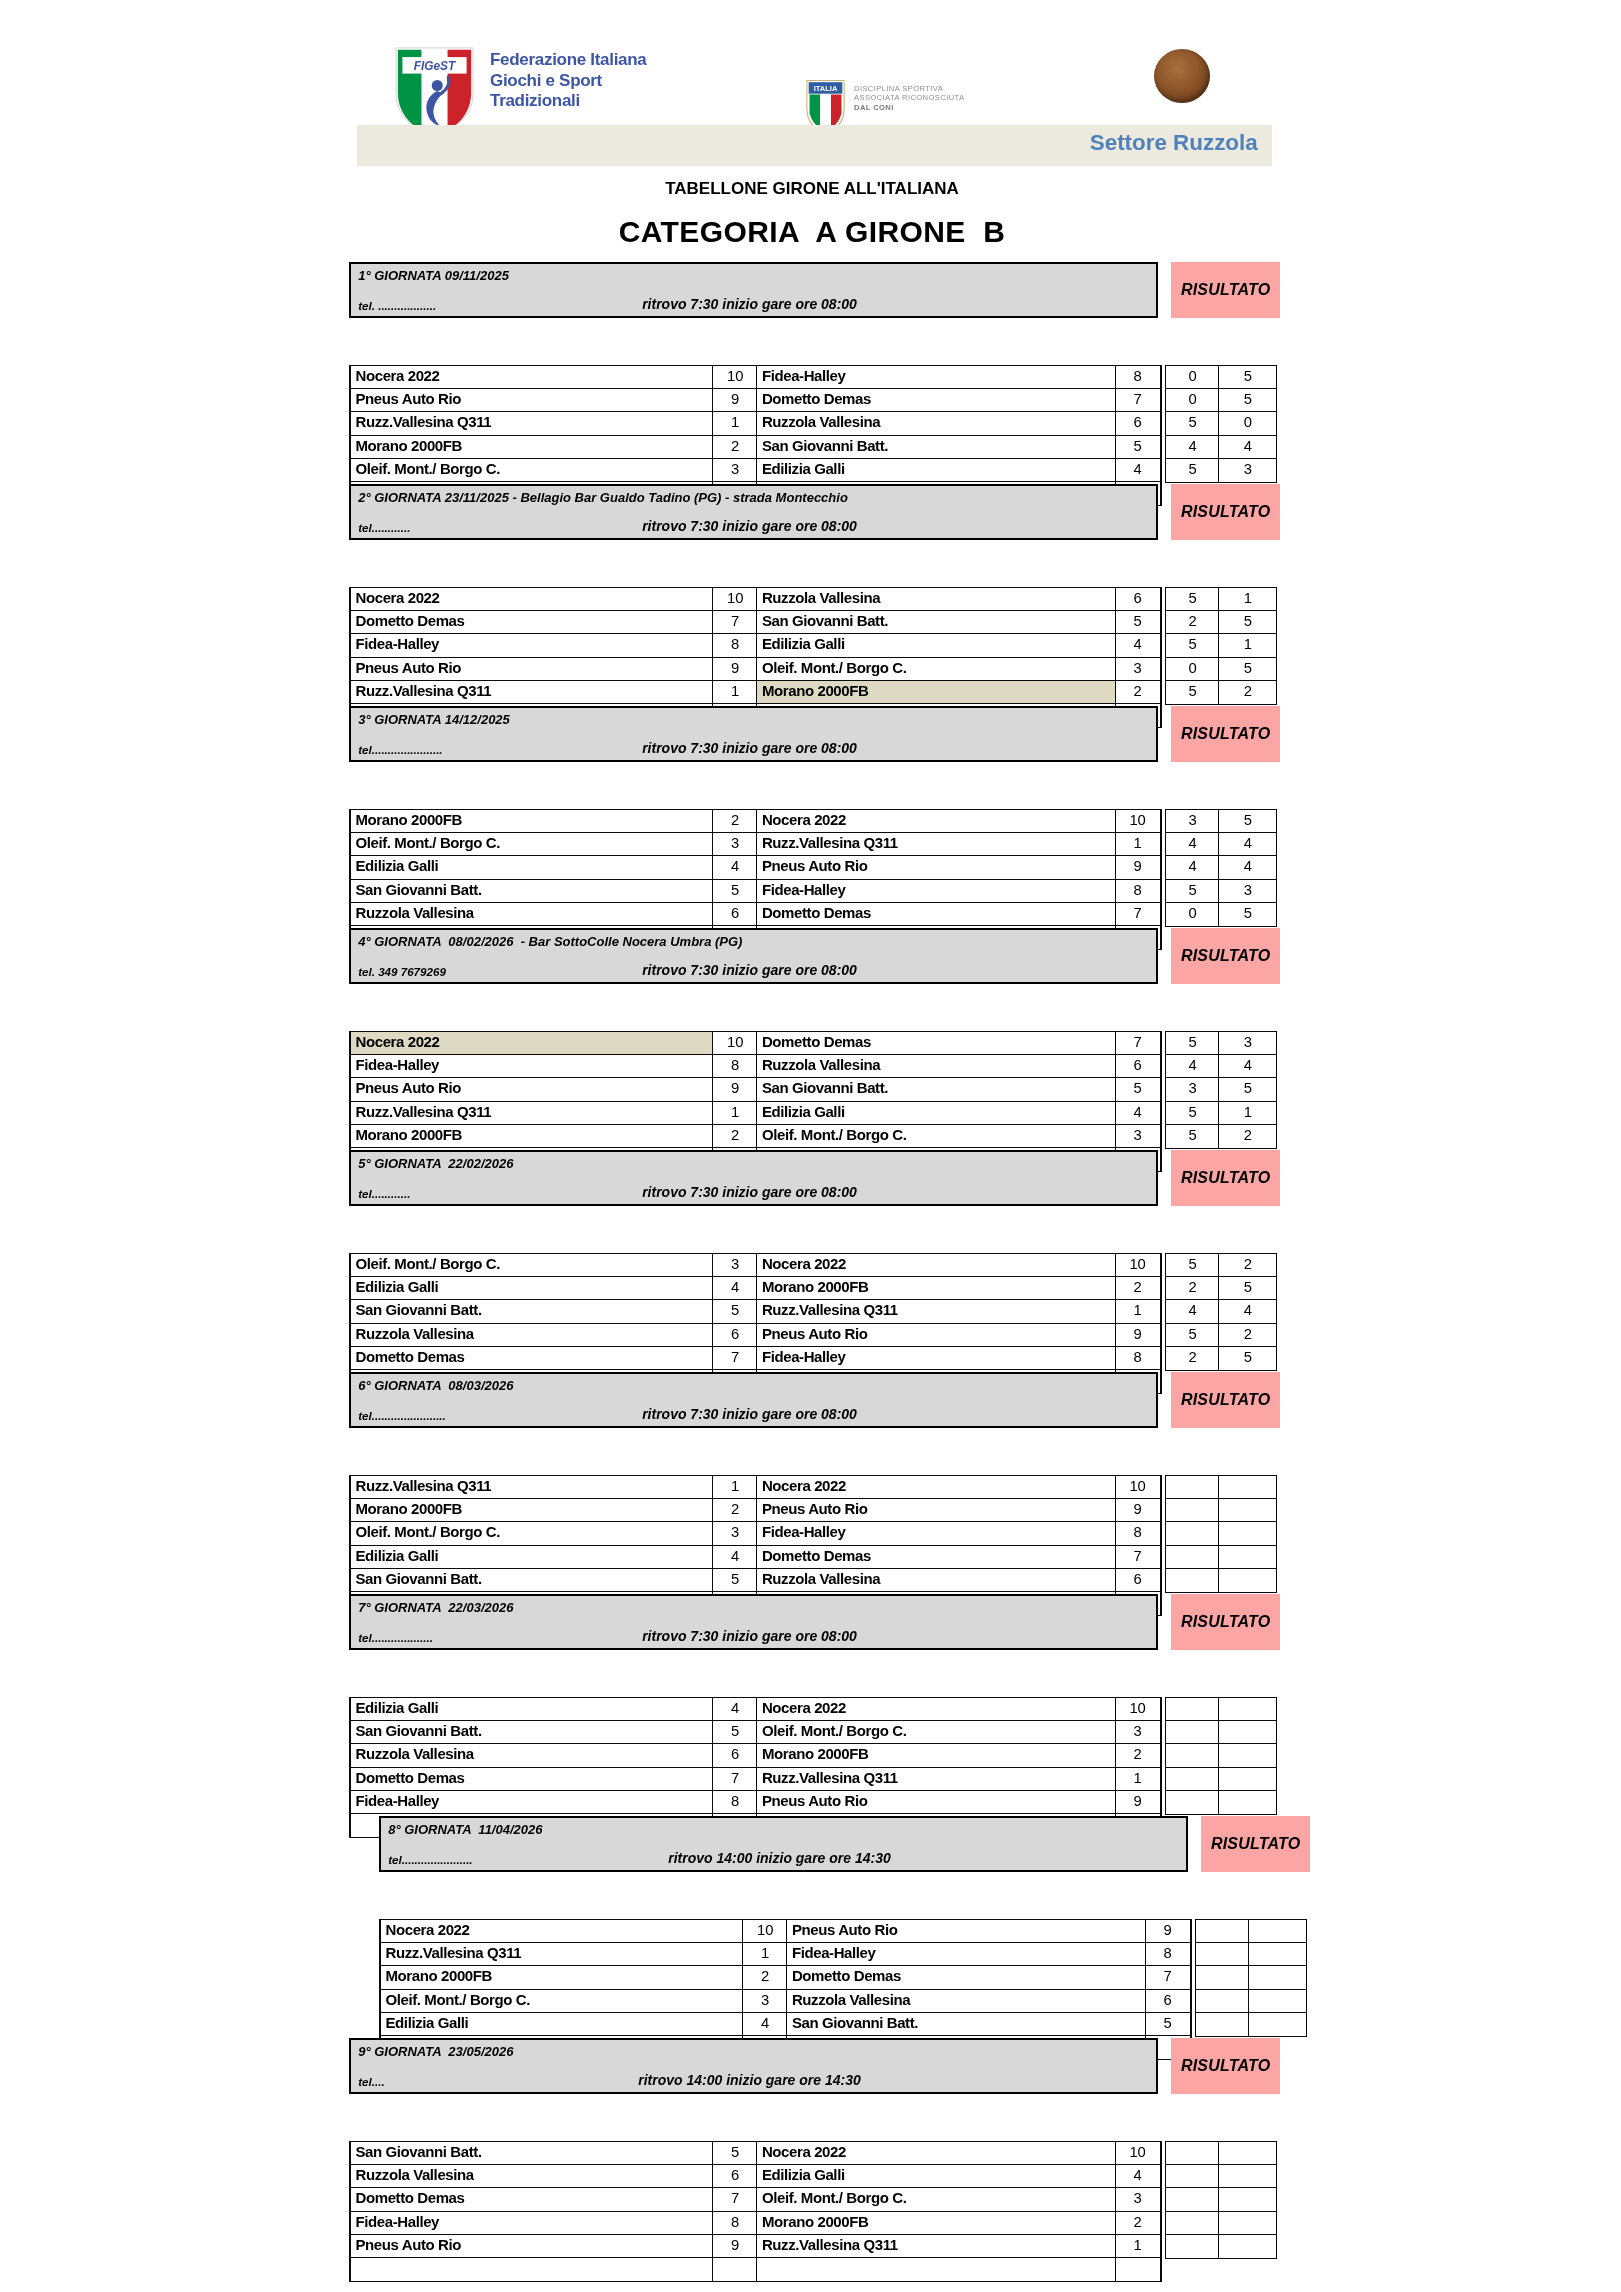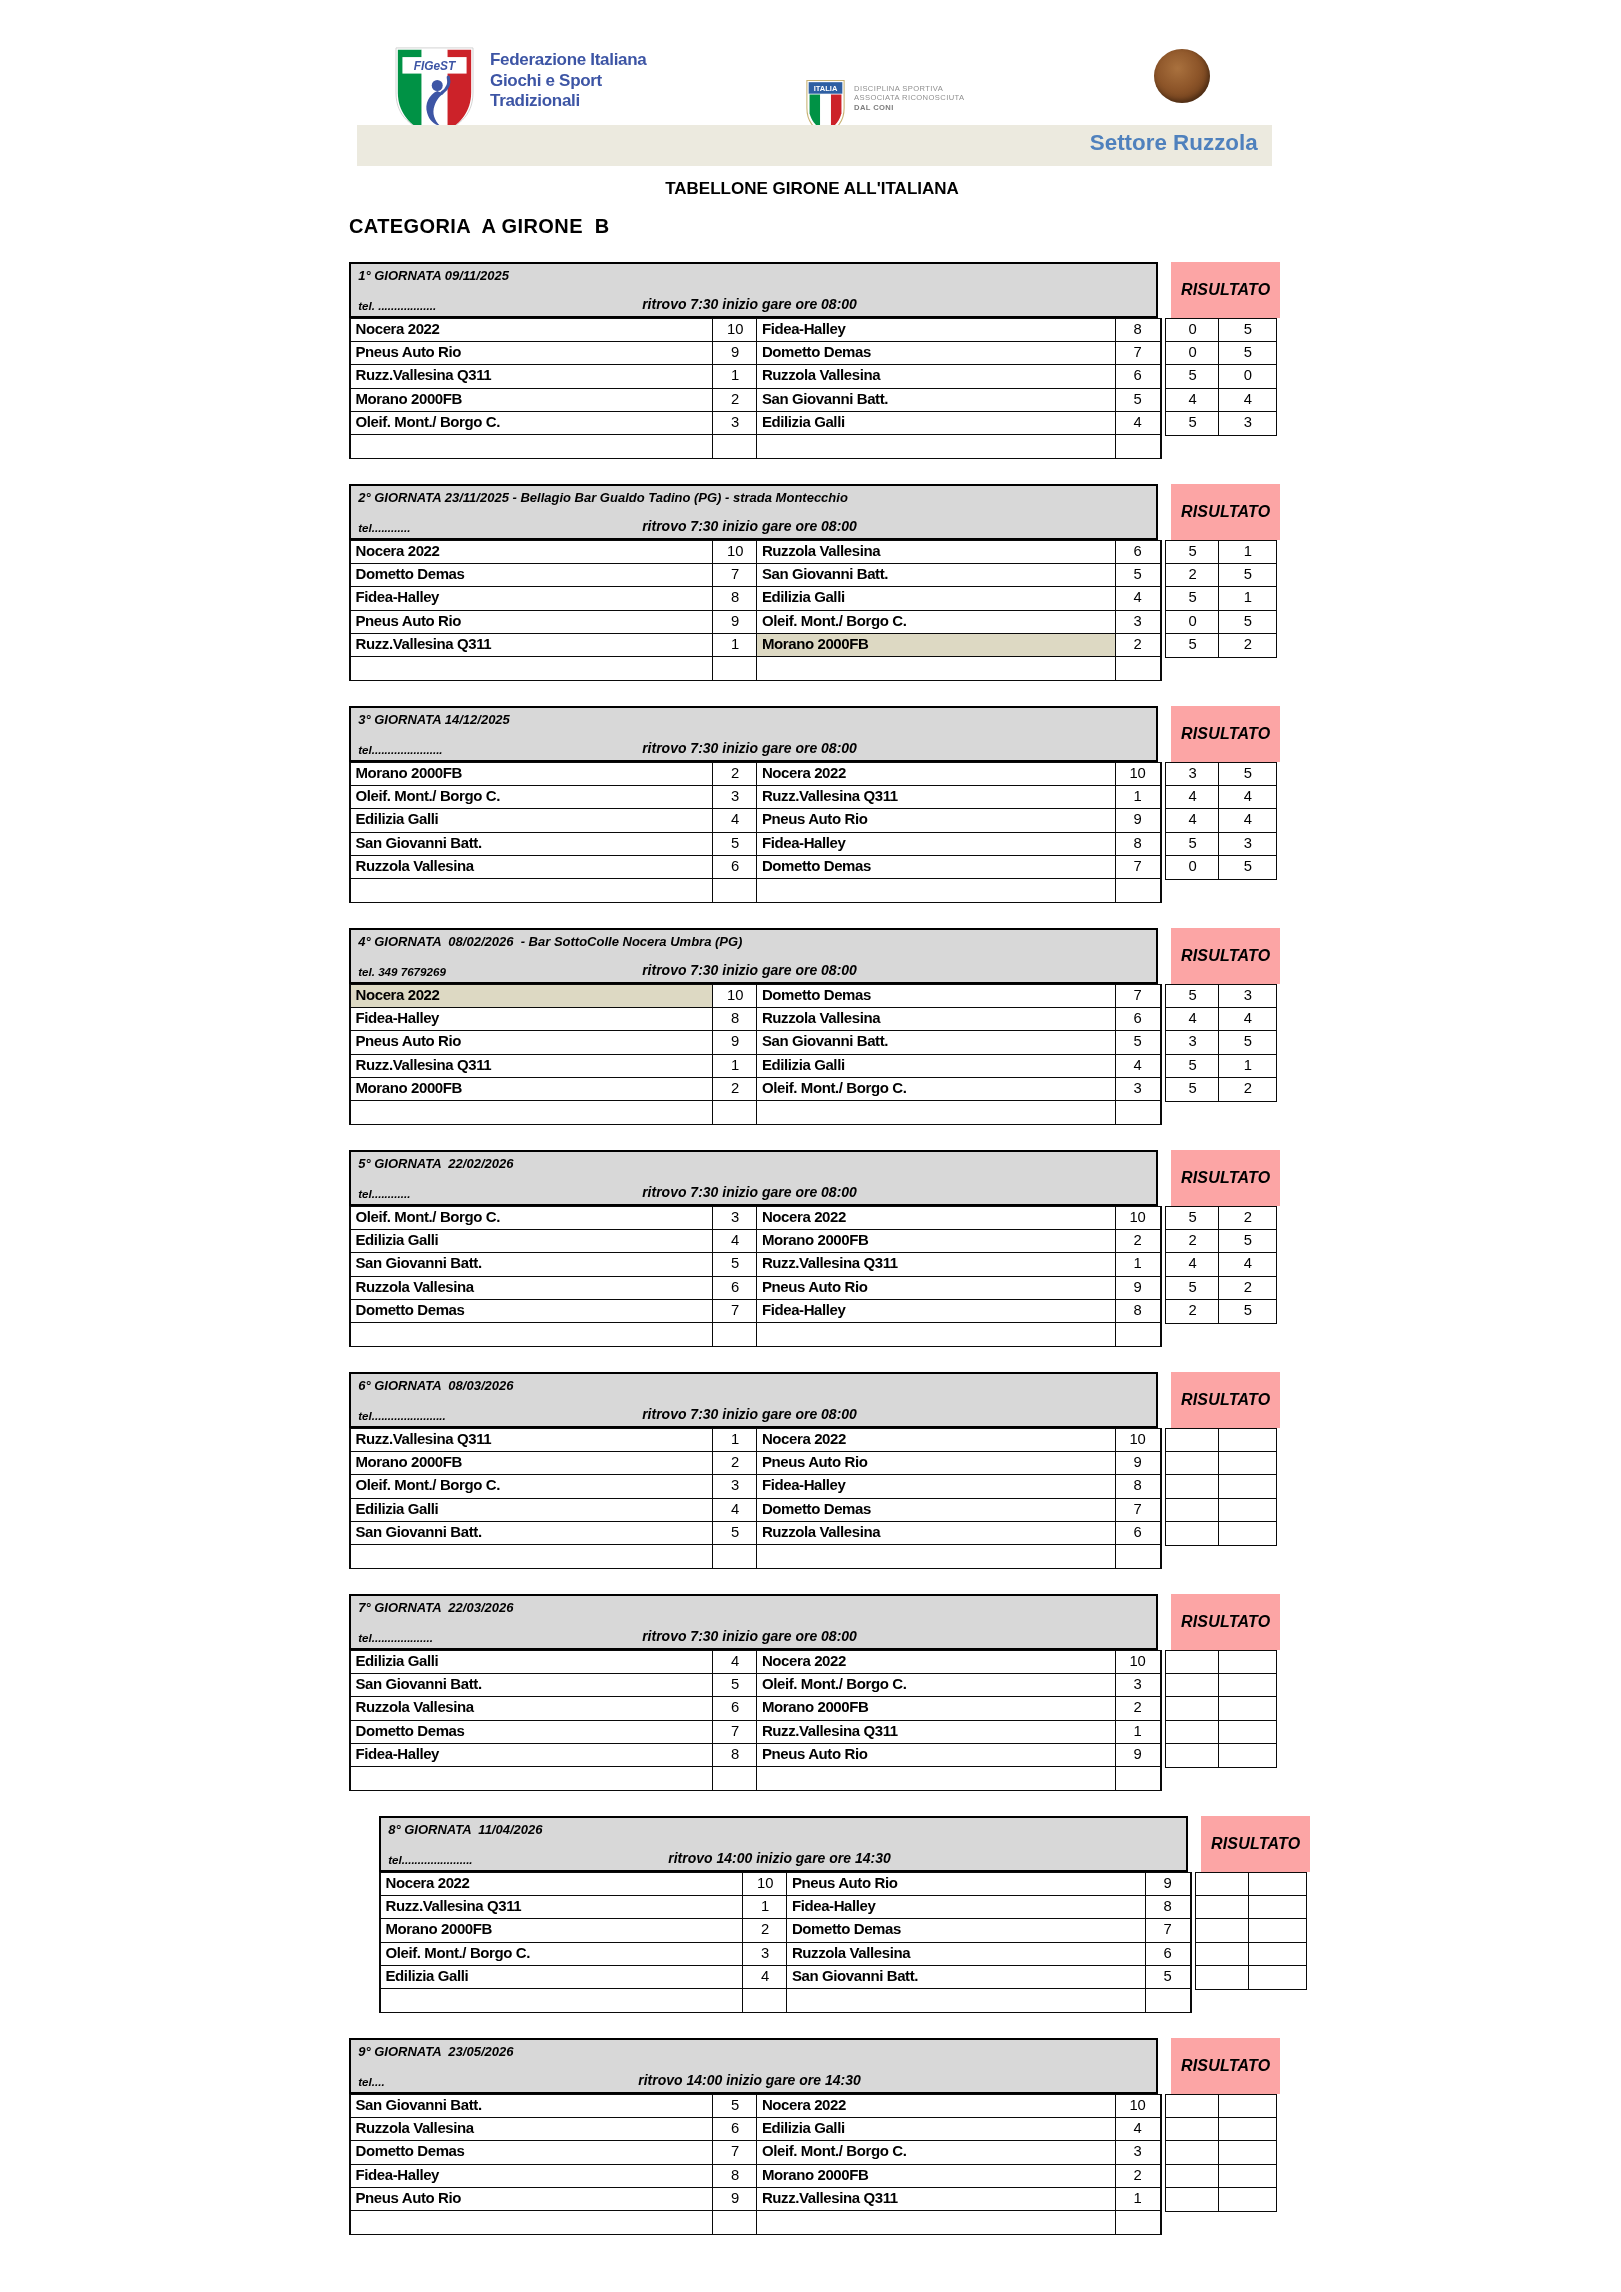--- a/index.html
+++ b/index.html
@@ -13,33 +13,33 @@
             font-size:17px;line-height:20.6px;letter-spacing:-0.3px;}
   .coni-badge{position:absolute;left:806px;top:79px;width:39px;height:56px;text-align:center;}
   .coni-text{position:absolute;left:854px;top:84px;color:#8f8f8f;font-size:7.6px;line-height:9.4px;letter-spacing:0.4px;}
   .coni-text .dal{color:#7d7d7d;font-weight:bold;}
   .ruzzola-disc{position:absolute;left:1154px;top:49px;width:56px;height:54px;border-radius:50%;
       background:radial-gradient(circle at 42% 36%, #a9713e 0%, #8d5529 45%, #6e3f1c 78%, #552f12 100%);
       box-shadow:inset -1.8px -2.7px 5.4px rgba(0,0,0,.35);}
   
   .title1{position:absolute;left:349px;top:179px;width:926px;text-align:center;
           font-size:17px;font-weight:bold;white-space:pre;}
-  .title2{position:absolute;left:349px;top:215px;width:926px;text-align:left;
-          font-size:20px;font-weight:bold;white-space:pre;letter-spacing:0.4px;}
+  .title2{position:absolute;left:349px;top:215px;width:926px;text-align:center;
+          font-size:30px;font-weight:bold;white-space:pre;letter-spacing:0.4px;}
   
   .block{position:absolute;left:349px;width:931px;height:206px;}
   .bh{display:flex;height:56px;}
   .bh-main{position:relative;width:812px;box-sizing:border-box;background:#d8d8d8;border:2.7px solid #000;}
   .bh-title{position:absolute;left:7.2px;top:3.6px;font-style:italic;font-weight:bold;font-size:13px;white-space:pre;}
   .bh-tel{position:absolute;left:7.2px;bottom:4.5px;font-style:italic;font-weight:600;font-size:11.6px;}
   .bh-ritrovo{position:absolute;left:206px;bottom:4.5px;width:385px;text-align:center;
               font-style:italic;font-weight:bold;font-size:14px;}
   .bh-score{margin-left:13px;width:109px;background:#fca5a5;display:flex;align-items:center;justify-content:center;
             font-style:italic;font-weight:bold;font-size:16px;letter-spacing:0.2px;}
-  .rows{position:relative;}
+  .rows{position:relative;margin-top:47px;}
   .row{display:flex;height:25px;}
   .row + .row{margin-top:-1.8px;}
   .cell{box-sizing:border-box;border:1.8px solid #0a0a0a;background:#fff;height:25px;line-height:20.6px;}
   .c-home{width:365px;border-left-width:2.7px;padding-left:4.5px;font-weight:bold;font-size:15px;letter-spacing:-0.4px;
           white-space:nowrap;overflow:hidden;}
   .c-num{width:46px;margin-left:-1.8px;text-align:center;font-size:14.8px;font-weight:400;}
   .c-away{width:360px;margin-left:-1.8px;padding-left:4.5px;font-weight:bold;font-size:15px;letter-spacing:-0.4px;
           white-space:nowrap;overflow:hidden;}
   .c-anum{width:47px;margin-left:-1.8px;border-right-width:2.7px;text-align:center;font-size:14.8px;font-weight:400;}
   .scorewrap{display:flex;margin-left:3.6px;}

